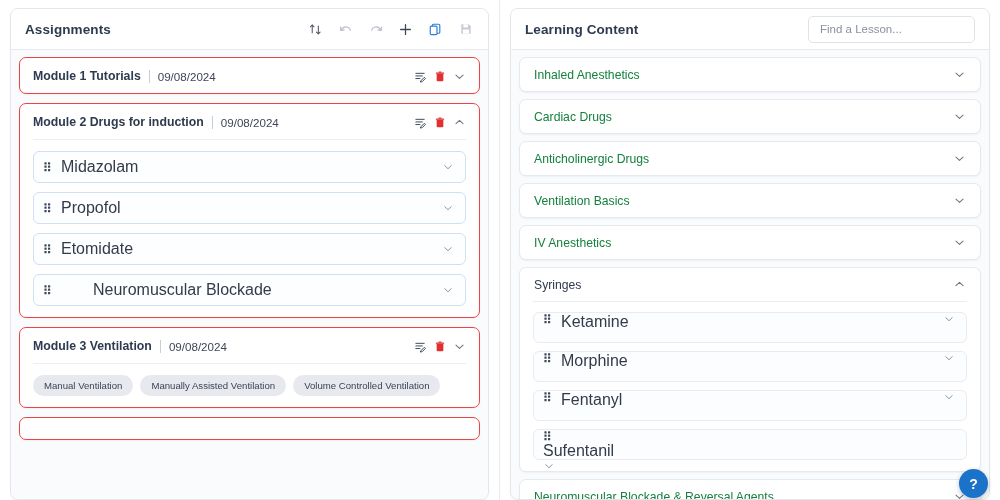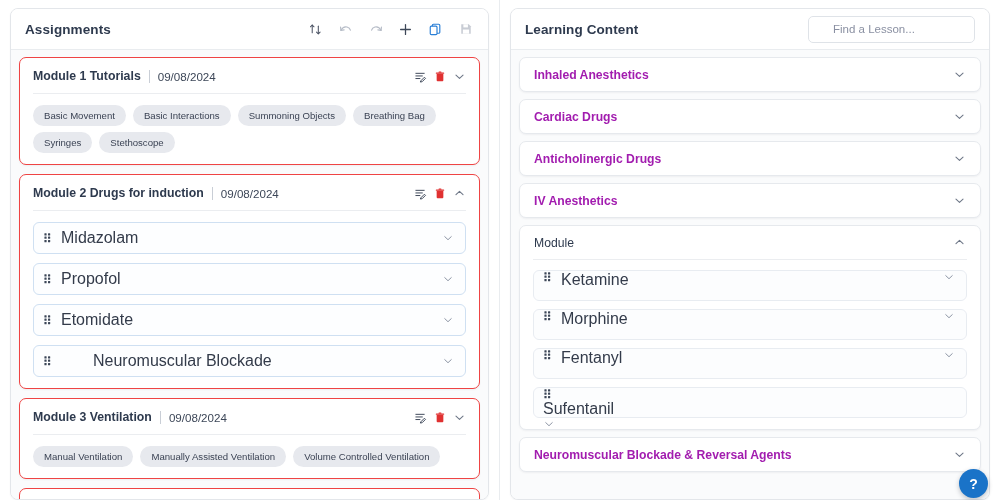--- a/index.html
+++ b/index.html
@@ -64,21 +64,21 @@
   }
   .tb-btn svg { display: block; }
 
   
   .search-box {
     width: 167px; height: 27px;
     border: 1px solid #dfe3e8;
     border-radius: 5px;
     background: #fff;
     display: flex; align-items: center;
-    padding: 0 24px;
+    padding: 0 11px;
   }
   .search-box input {
     border: none; outline: none; width: 100%;
     font-family: "Liberation Sans", sans-serif;
     font-size: 11.5px;
     color: #6b7385;
     background: transparent;
   }
   .search-box input::placeholder { color: #8a90a2; }
 
@@ -177,22 +177,22 @@
   }
   .acc-head {
     height: 33px;
     display: flex;
     align-items: center;
     padding: 0 14px;
     cursor: pointer;
   }
   .acc-title {
     font-size: 12.2px;
-    font-weight: bold;
-    color: #a21caf;
+    font-weight: normal;
+    color: #15803d;
   }
   .acc-title.open { font-weight: normal; color: #2e3a4e; }
   .acc-chev { margin-left: auto; display: flex; align-items: center; }
   .acc-body {
     border-top: 1px solid #ebedf0;
     margin: 0 13px;
     padding: 10px 0 11px 0;
   }
   .acc-lesson {
     display: flex;
@@ -312,30 +312,20 @@
                       <rect x="5.3" y="1.1" width="3.4" height="1.5" rx="0.6" fill="#e03131"></rect>
                     </svg>
                   </span>
                   <span class="ico-btn">
                     <svg width="13" height="13" viewBox="0 0 14 14">
                       <path d="M3.2 5.4L7 9l3.8-3.6" stroke="#6e7787" stroke-width="1.15" fill="none" stroke-linecap="round" stroke-linejoin="round"></path>
                     </svg>
                   </span>
                 </span>
               </div>
-              <div class="module-body with-rule">
-                <div class="chips">
-                  <span class="chip">Basic Movement</span>
-                  <span class="chip">Basic Interactions</span>
-                  <span class="chip">Summoning Objects</span>
-                  <span class="chip">Breathing Bag</span>
-                  <span class="chip">Syringes</span>
-                  <span class="chip">Stethoscope</span>
-                </div>
-              </div>
             </div>
             <div class="module-card">
               <div class="module-head">
                 <span class="module-name">Module 2 Drugs for induction</span>
                 <span class="module-sep"></span>
                 <span class="module-date">09/08/2024</span>
                 <span class="module-actions">
                   <span class="ico-btn">
                     <svg width="13" height="13" viewBox="0 0 14 14">
                       <g stroke="#3d4758" stroke-width="1.05" stroke-linecap="round">
@@ -519,31 +509,41 @@
                 <span class="acc-title">Anticholinergic Drugs</span>
                 <span class="acc-chev">
                   <svg width="13" height="13" viewBox="0 0 14 14">
                     <path d="M3.2 5.4L7 9l3.8-3.6" stroke="#6e7787" stroke-width="1.15" fill="none" stroke-linecap="round" stroke-linejoin="round"></path>
                   </svg>
                 </span>
               </div>
             </div>
             <div class="acc-item">
               <div class="acc-head">
+                <span class="acc-title">Ventilation Basics</span>
+                <span class="acc-chev">
+                  <svg width="13" height="13" viewBox="0 0 14 14">
+                    <path d="M3.2 5.4L7 9l3.8-3.6" stroke="#6e7787" stroke-width="1.15" fill="none" stroke-linecap="round" stroke-linejoin="round"></path>
+                  </svg>
+                </span>
+              </div>
+            </div>
+            <div class="acc-item">
+              <div class="acc-head">
                 <span class="acc-title">IV Anesthetics</span>
                 <span class="acc-chev">
                   <svg width="13" height="13" viewBox="0 0 14 14">
                     <path d="M3.2 5.4L7 9l3.8-3.6" stroke="#6e7787" stroke-width="1.15" fill="none" stroke-linecap="round" stroke-linejoin="round"></path>
                   </svg>
                 </span>
               </div>
             </div>
             <div class="acc-item">
               <div class="acc-head">
-                <span class="acc-title open">Module</span>
+                <span class="acc-title open">Syringes</span>
                 <span class="acc-chev">
                   <svg width="13" height="13" viewBox="0 0 14 14">
                     <path d="M3.2 8.2L7 4.6l3.8 3.6" stroke="#6e7787" stroke-width="1.15" fill="none" stroke-linecap="round" stroke-linejoin="round"></path>
                   </svg>
                 </span>
               </div>
               <div class="acc-body">
                 <div class="acc-lesson">
                   <span class="grip">
                     <svg width="9" height="12" viewBox="0 0 9 12">

